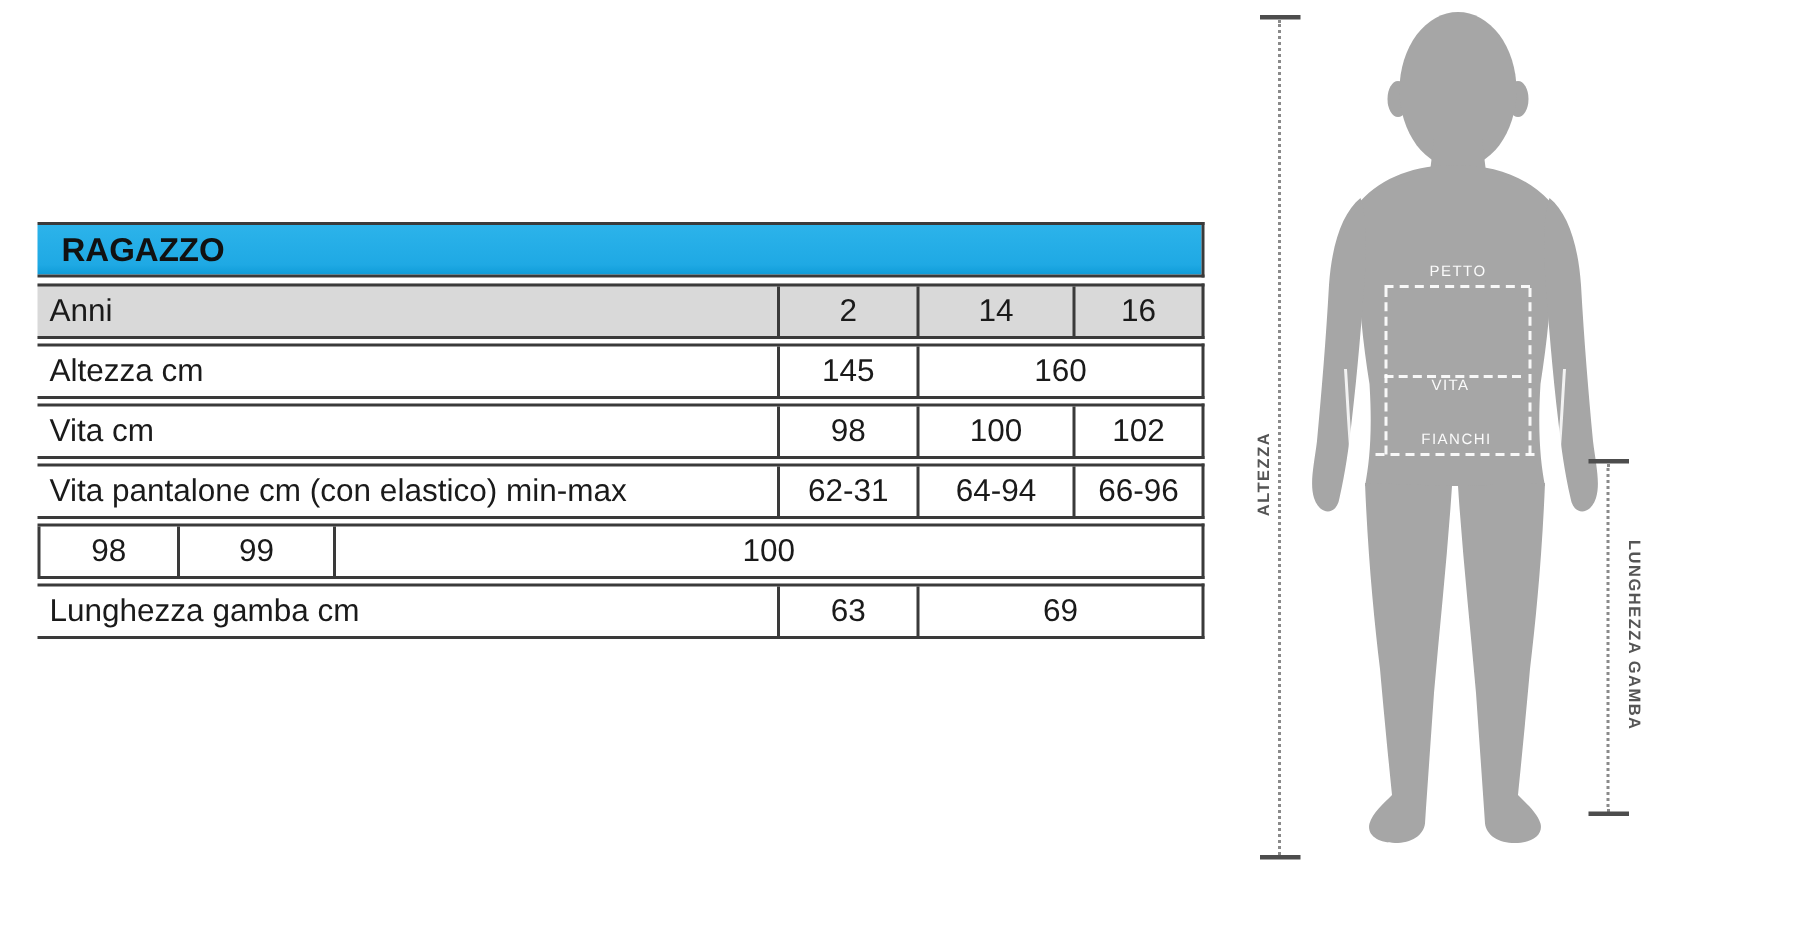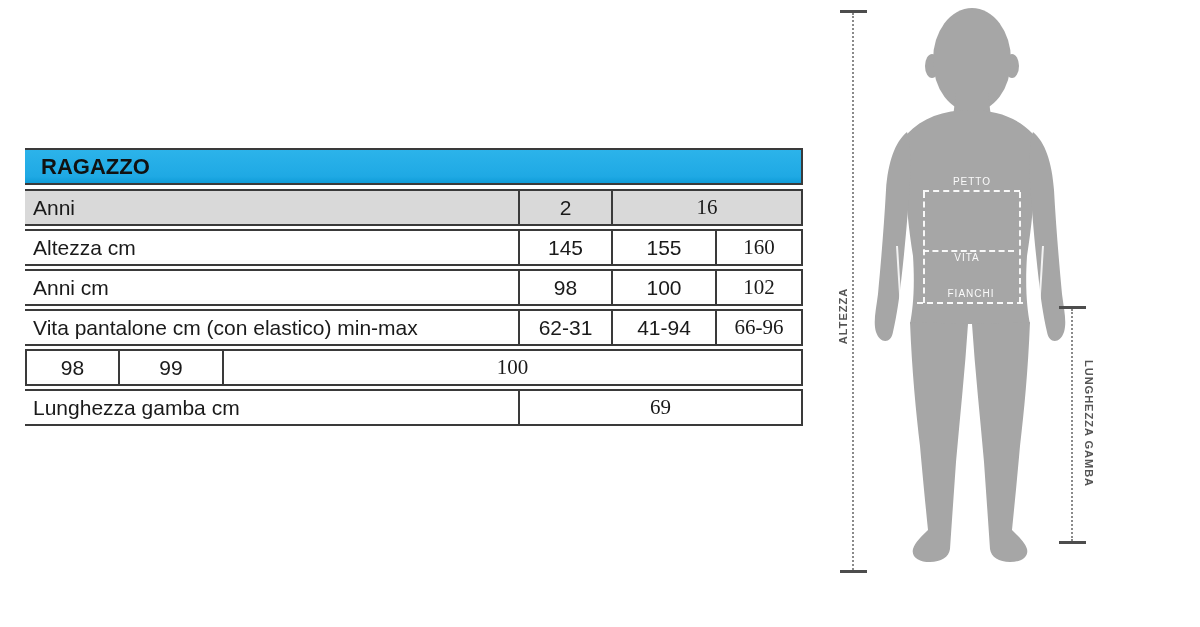--- a/index.html
+++ b/index.html
@@ -24,21 +24,21 @@
   }
   .t-row.gray { background:#d9d9d9; }
   .c-label {
     box-sizing:border-box; flex:0 0 493px; display:flex; align-items:center;
     padding-left:8px; font-size:21px;
   }
   .c-val {
     box-sizing:border-box; display:flex; align-items:center; justify-content:center;
     border-left:2px solid #3a3a3a; font-size:21px;
   }
-  .c-v1 { flex:0 0 93px; } .c-v2 { flex:0 0 104px; } .c-v3 { flex:1;font-family:Liberation Serif, serif; }
+  .c-v1 { flex:0 0 93px; } .c-v2 { flex:0 0 104px; } .c-v3 { flex:1; }
 
   
   .fig-svg { position:absolute; left:855px; top:4px; width:230px; height:566px; }
 
   .measure-line { position:absolute; width:0; border-left:2px dotted #8a8a8a; }
   .measure-cap { position:absolute; width:27px; height:3px; background:#4d4d4d; }
 
   .rot-label {
     position:absolute; font-size:11px; font-weight:bold; color:#555;
     letter-spacing:1px; text-align:center; white-space:nowrap;
@@ -58,52 +58,53 @@
 <body>
 
 <div id="stage">
 
   <div class="size-table">
     <div class="t-title">RAGAZZO</div>
 
     <div class="t-row gray">
       <div class="c-label">Anni</div>
       <div class="c-val c-v1">2</div>
+      <div class="c-val c-v2">14</div>
       <div class="c-val c-v3">16</div>
     </div>
 
     <div class="t-row">
       <div class="c-label">Altezza cm</div>
       <div class="c-val c-v1">145</div>
-      <div class="c-val c-v2">155</div>
       <div class="c-val c-v3">160</div>
     </div>
 
     <div class="t-row">
-      <div class="c-label">Anni cm</div>
+      <div class="c-label">Vita cm</div>
       <div class="c-val c-v1">98</div>
       <div class="c-val c-v2">100</div>
       <div class="c-val c-v3">102</div>
     </div>
 
     <div class="t-row">
       <div class="c-label">Vita pantalone cm (con elastico) min-max</div>
       <div class="c-val c-v1">62-31</div>
-      <div class="c-val c-v2">41-94</div>
+      <div class="c-val c-v2">64-94</div>
       <div class="c-val c-v3">66-96</div>
     </div>
 
     <div class="t-row">
       <div class="c-val c-v1">98</div>
       <div class="c-val c-v2">99</div>
       <div class="c-val c-v3">100</div>
     </div>
 
     <div class="t-row">
       <div class="c-label">Lunghezza gamba cm</div>
+      <div class="c-val c-v1">63</div>
       <div class="c-val c-v3">69</div>
     </div>
   </div>
 
   <div>
 
     <svg class="fig-svg" viewBox="0 0 230 566">
       <g fill="#a6a6a6" stroke="none">
 
         <ellipse cx="77" cy="62" rx="7" ry="12"></ellipse>

